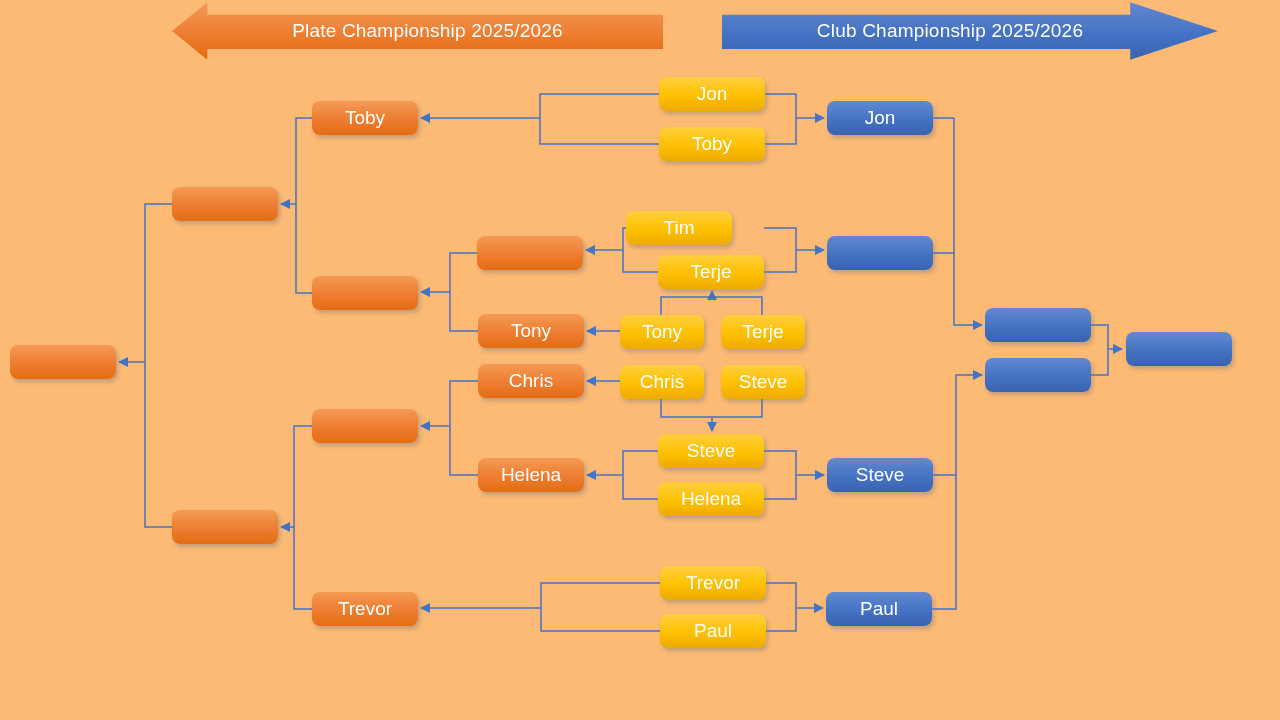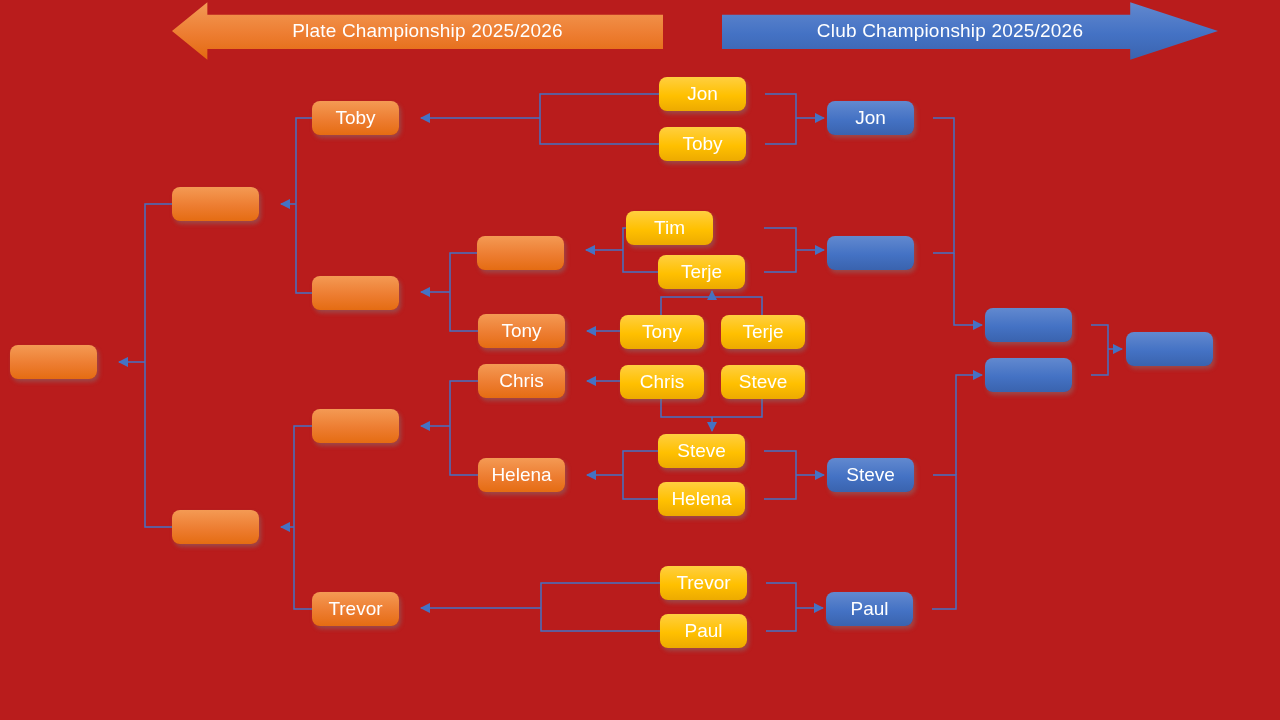--- a/index.html
+++ b/index.html
@@ -1,18 +1,18 @@
 <!DOCTYPE html>
 <html><head>
 <meta charset="utf-8">
 <style>
   html,body { margin:0; padding:0; background:#ffffff; }
   .stage {
     position:relative; width:1280px; height:720px; overflow:hidden;
-    background:#b91c1c; font-family:"Liberation Sans", sans-serif;
+    background:#fdba74; font-family:"Liberation Sans", sans-serif;
   }
   svg.connectors { position:absolute; left:0; top:0; width:1280px; height:720px; }
 
   .banner {
     position:absolute; top:1px; height:60px;
     display:flex; align-items:center; justify-content:center;
     color:#ffffff; font-size:19px; letter-spacing:0.2px;
   }
   .banner-plate {
     left:172px; width:491px; padding-left:20px; box-sizing:border-box;
@@ -20,21 +20,21 @@
     clip-path:polygon(0% 50%, 7.2% 2%, 7.2% 23%, 100% 23%, 100% 80%, 7.2% 80%, 7.2% 98%);
   }
   .banner-club {
     left:722px; width:496px; padding-right:88px; box-sizing:border-box;
     background:linear-gradient(180deg,#6389cf 0%, #4472c4 55%, #3a63ae 100%);
     clip-path:polygon(0% 23%, 82.3% 23%, 82.3% 2%, 100% 50%, 82.3% 98%, 82.3% 80%, 0% 80%);
     padding-left:48px;
   }
 
   .node {
-    position:absolute; width:87px; height:34px; border-radius:8px;
+    position:absolute; width:106px; height:34px; border-radius:8px;
     display:flex; align-items:center; justify-content:center;
     color:#ffffff; font-size:19px;
     box-shadow:2px 3px 4px rgba(125,125,125,0.45);
   }
   .node.small { width:84px; }
   .orange { background:linear-gradient(180deg,#f49a54 0%, #ed7d31 55%, #e56c12 100%); }
   .yellow { background:linear-gradient(180deg,#ffcf40 0%, #ffc000 55%, #edaa00 100%); }
   .blue   { background:linear-gradient(180deg,#6289cf 0%, #4472c4 55%, #3a63ae 100%); }
 </style>
 </head>

